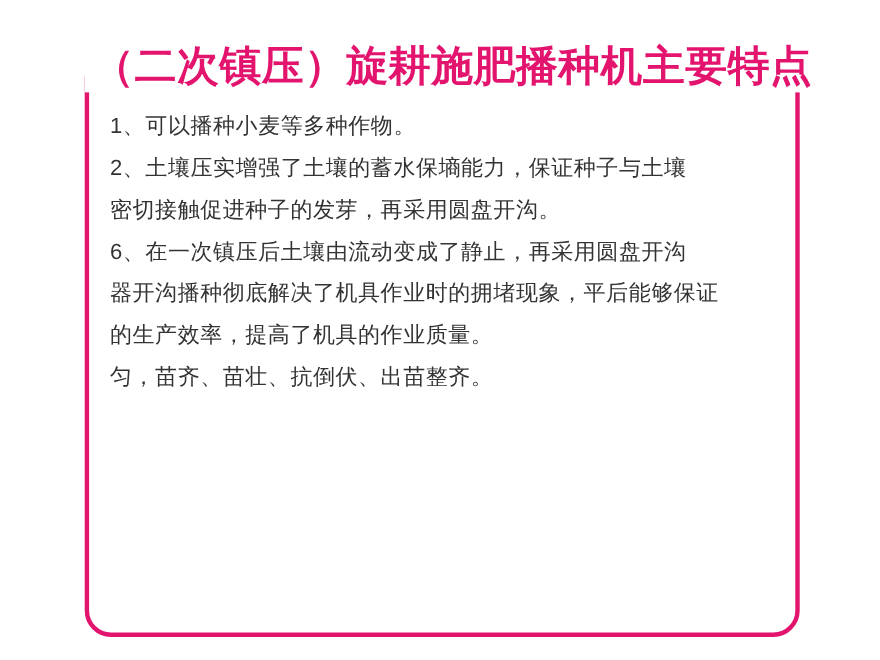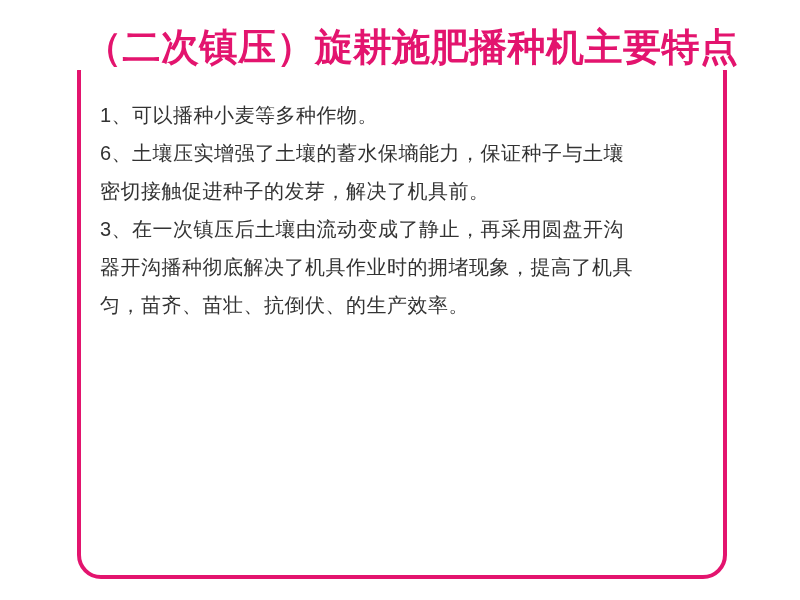--- a/index.html
+++ b/index.html
@@ -23,21 +23,21 @@
     height: 532px;
     box-sizing: border-box;
     border: 4px solid #e3146e;
     border-radius: 24px;
     background: transparent;
   }
   
   .title-row {
     position: absolute;
     left: 77px;
-    top: 24px;
+    top: 38px;
     width: 650px;
     z-index: 2;
   }
   .title {
     display: inline-block;
     background: #ffffff;
     padding: 0 7px;
     font-family: "Liberation Serif", "DejaVu Serif", serif;
     font-weight: bold;
     font-size: 38px;
@@ -67,18 +67,19 @@
 <body>
 
 <div class="frame"></div>
 
 <div class="title-row">
   <span class="title">（二次镇压）旋耕施肥播种机主要特点</span>
 </div>
 
 <div class="content">
   <div class="line">1、可以播种小麦等多种作物。</div>
-  <div class="line">6、土壤压实增强了土壤的蓄水保墒能力，保证种子与土壤</div>
-  <div class="line">密切接触促进种子的发芽，解决了机具前。</div>
-  <div class="line">3、在一次镇压后土壤由流动变成了静止，再采用圆盘开沟</div>
-  <div class="line">器开沟播种彻底解决了机具作业时的拥堵现象，提高了机具</div>
-  <div class="line">匀，苗齐、苗壮、抗倒伏、的生产效率。</div>
+  <div class="line">2、土壤压实增强了土壤的蓄水保墒能力，保证种子与土壤</div>
+  <div class="line">密切接触促进种子的发芽，再采用圆盘开沟。</div>
+  <div class="line">6、在一次镇压后土壤由流动变成了静止，再采用圆盘开沟</div>
+  <div class="line">器开沟播种彻底解决了机具作业时的拥堵现象，平后能够保证</div>
+  <div class="line">的生产效率，提高了机具的作业质量。</div>
+  <div class="line">匀，苗齐、苗壮、抗倒伏、出苗整齐。</div>
 </div>
 
 </body></html>

